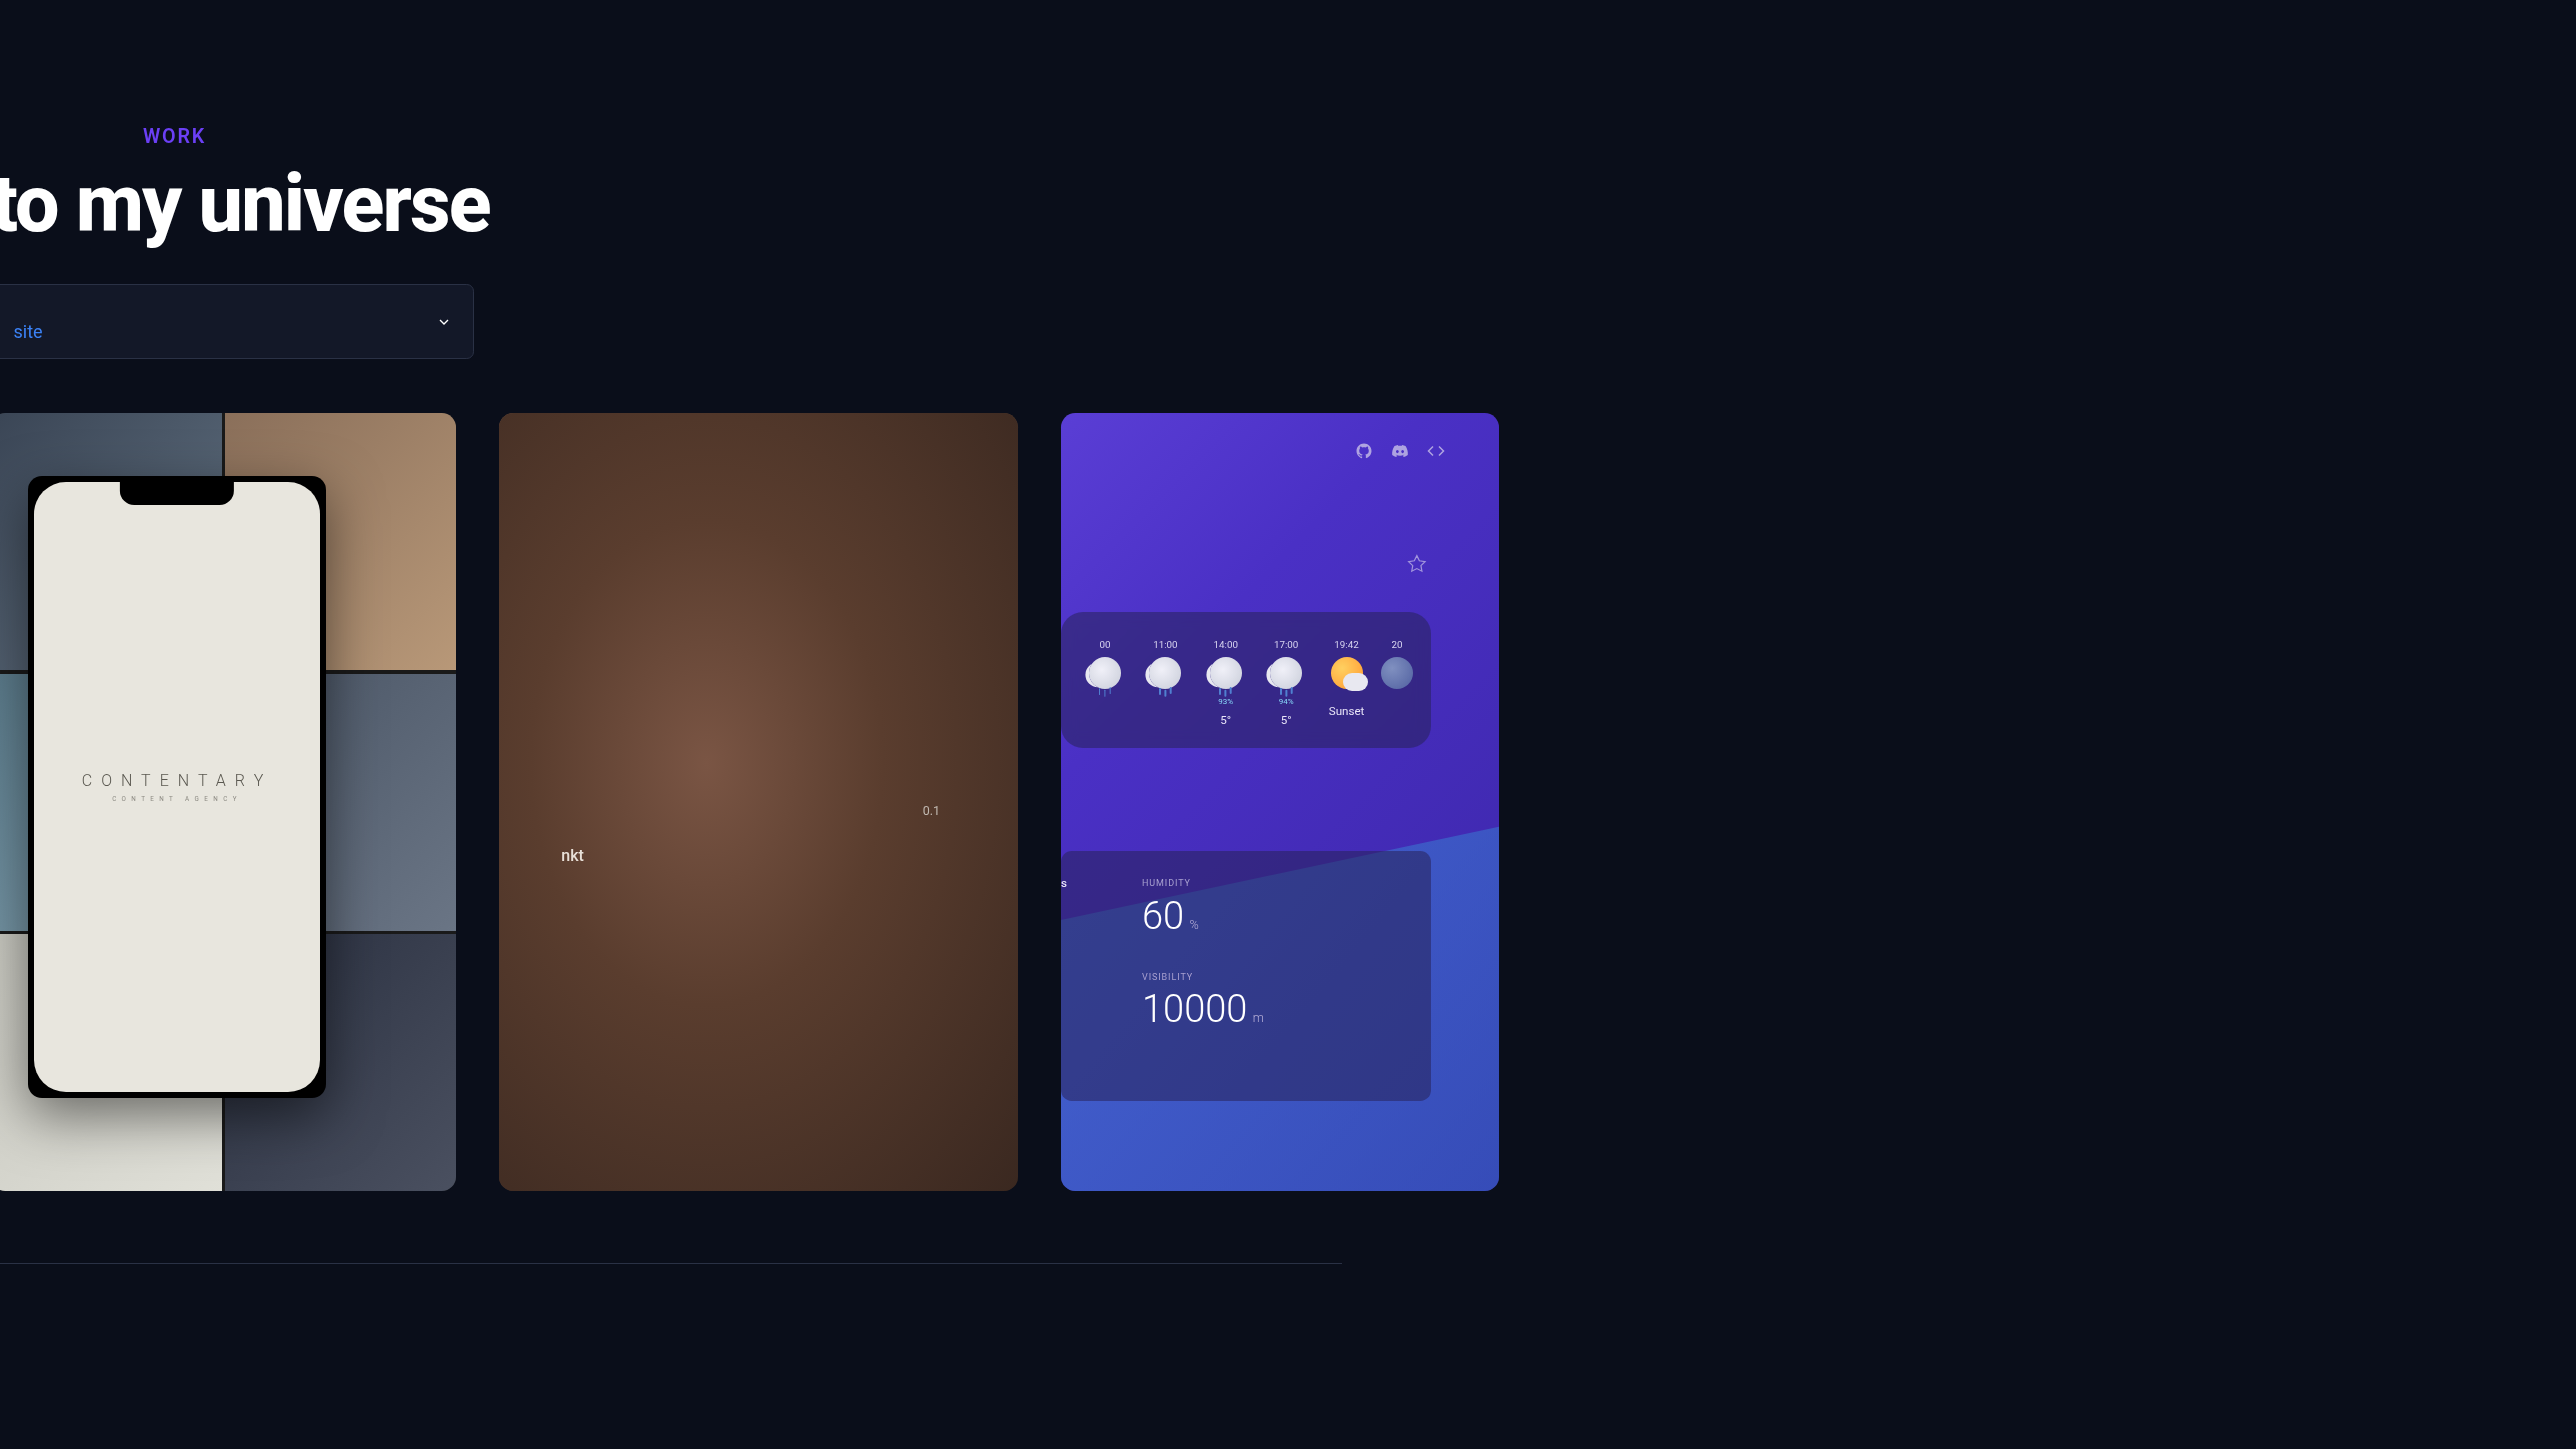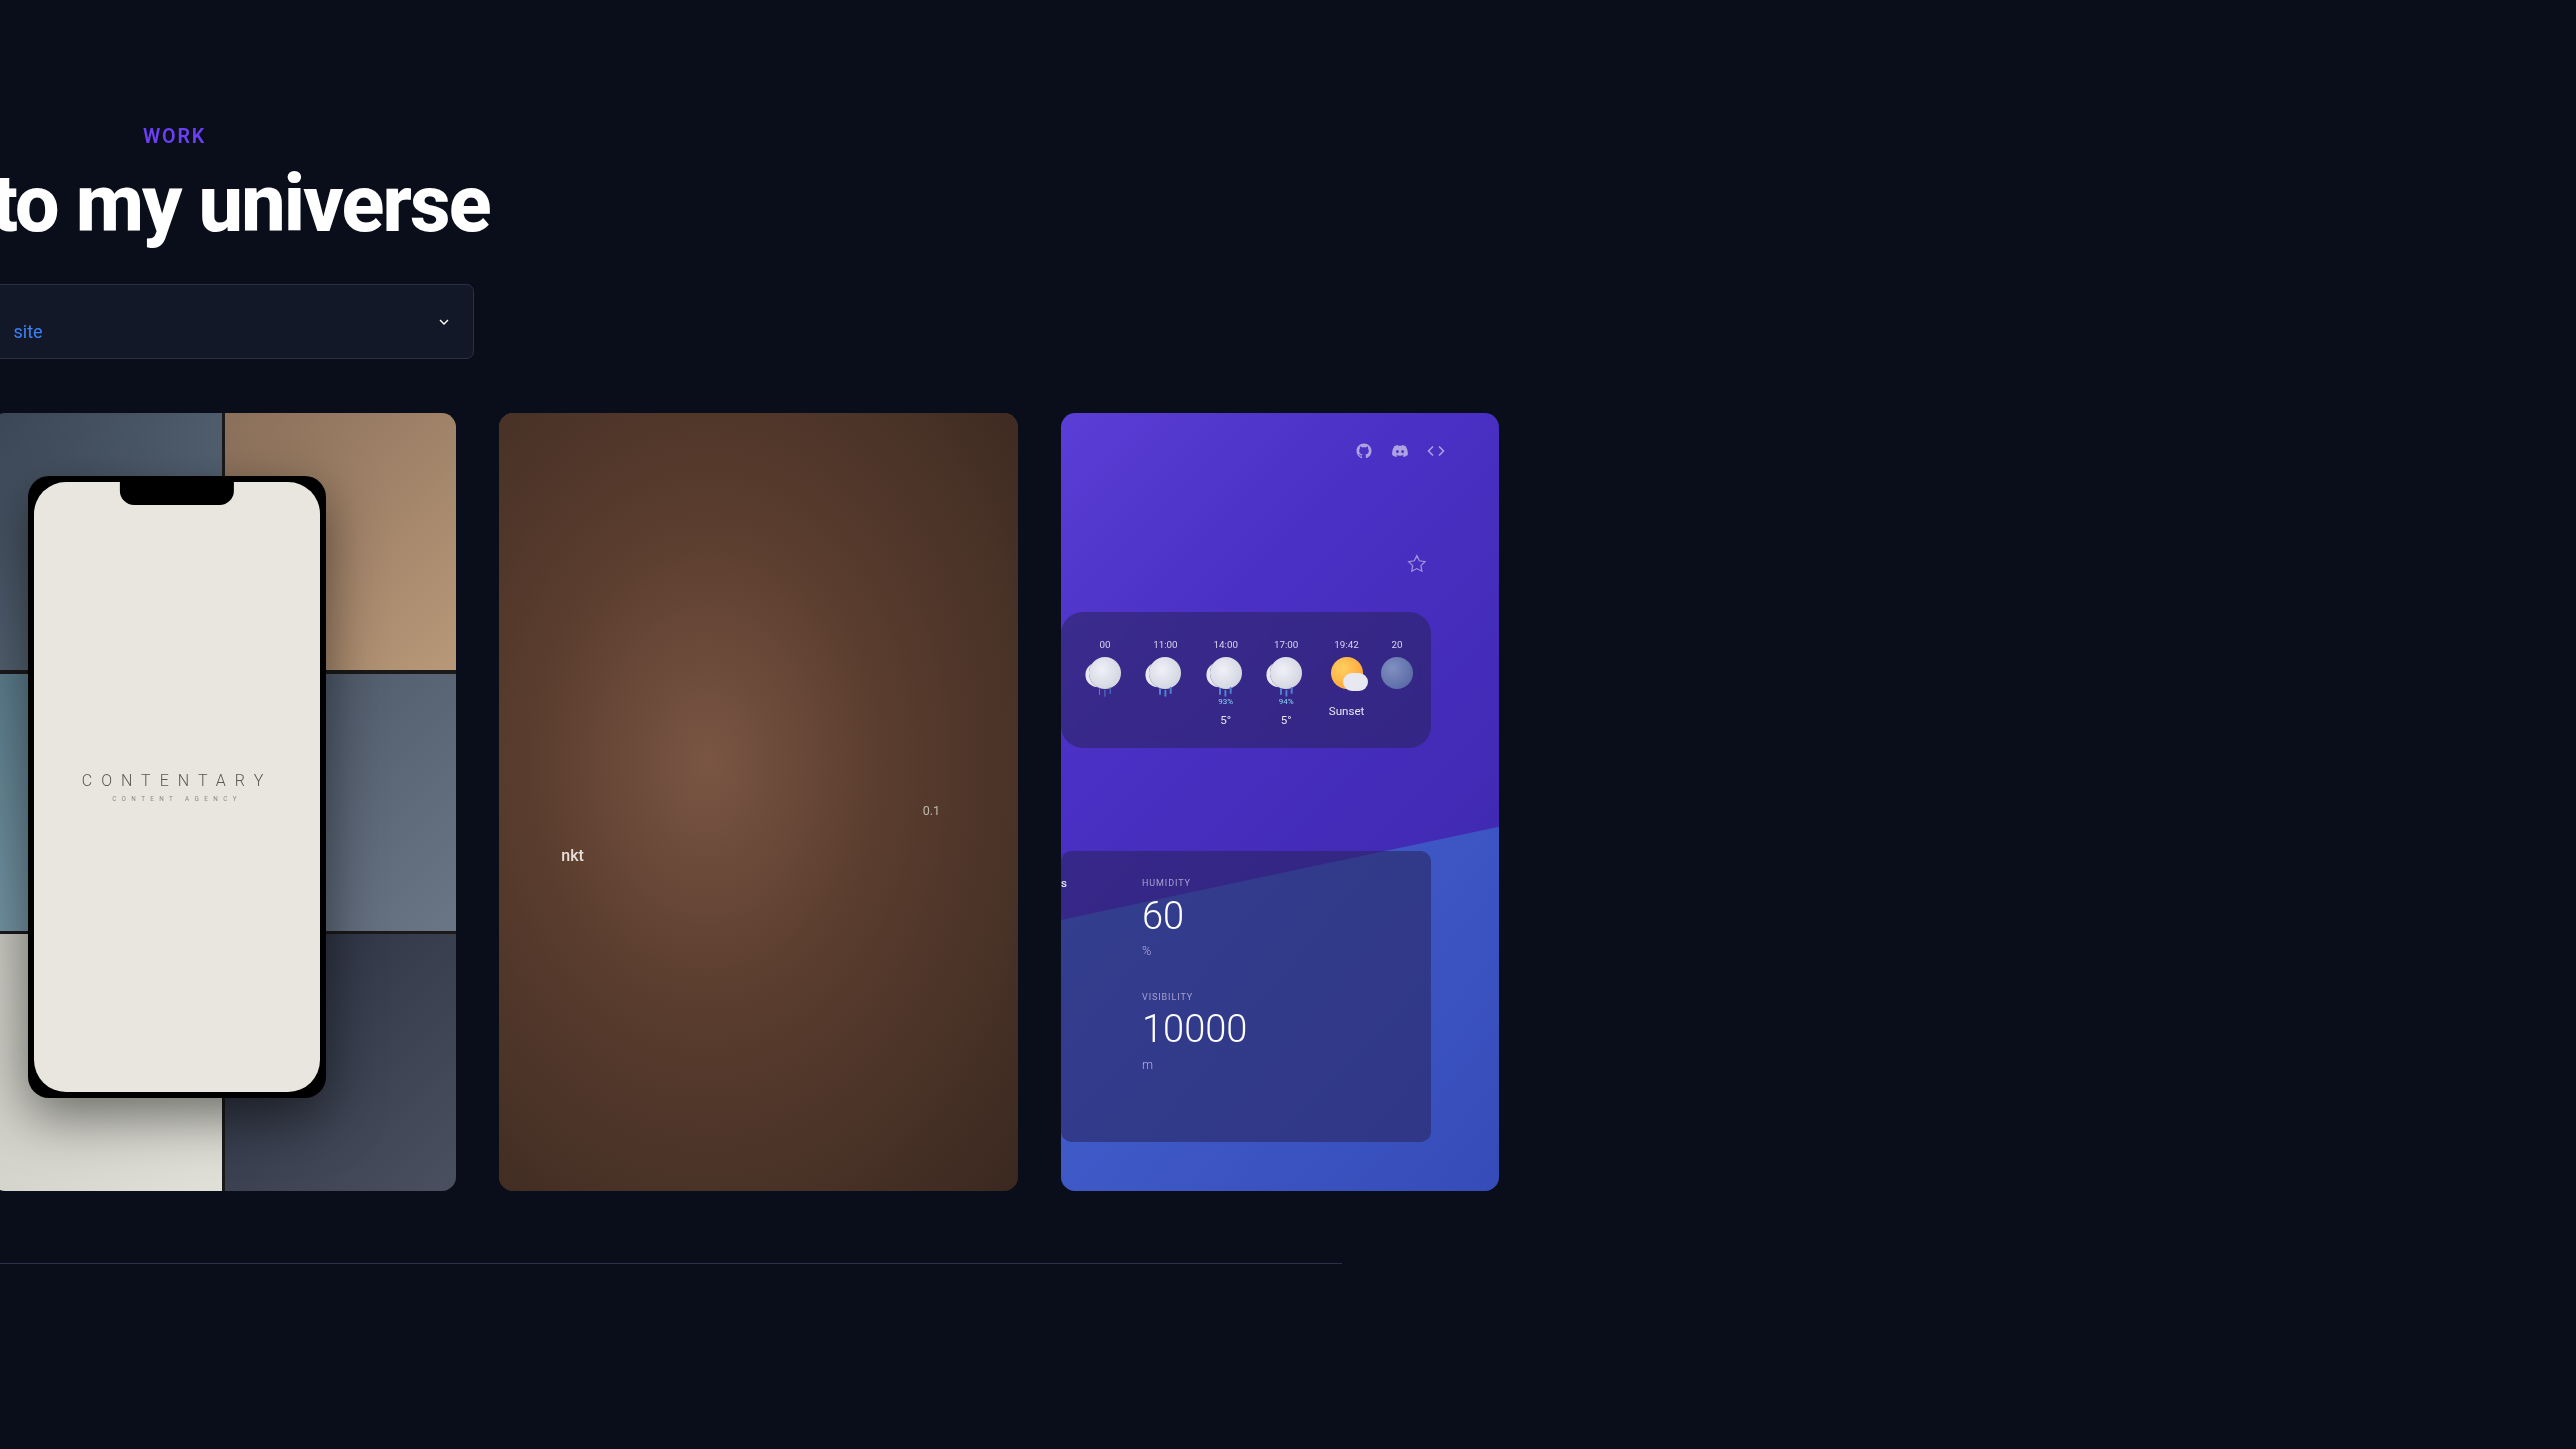--- a/index.html
+++ b/index.html
@@ -110,21 +110,21 @@
     .card-1-tile:nth-child(5) { background: linear-gradient(135deg, #c8c8c0, #e0e0d8); }
     .card-1-tile:nth-child(6) { background: linear-gradient(135deg, #2a3040, #4a5060); }
 
     .phone-mockup {
       position: absolute;
       left: 8%;
       top: 8%;
       width: 64%;
       height: 80%;
       background: #000;
-      border-radius: 21px;
+      border-radius: 14px;
       padding: 6px;
       box-shadow: 0 18px 54px rgba(0,0,0,0.5);
     }
 
     .phone-screen {
       width: 100%;
       height: 100%;
       background: #e8e6de;
       border-radius: 32px;
       display: flex;
@@ -349,21 +349,20 @@
       margin-bottom: 5.4px;
     }
 
     .detail-value {
       font-size: 38px;
       color: #ffffff;
       font-weight: 300;
       display: flex;
       align-items: baseline;
       gap: 5.4px;
-      flex-direction: column;
     }
 
     .detail-unit {
       font-size: 12.5px;
       color: #b8b0d8;
     }
 
   </style>
 </head>
 <body>

